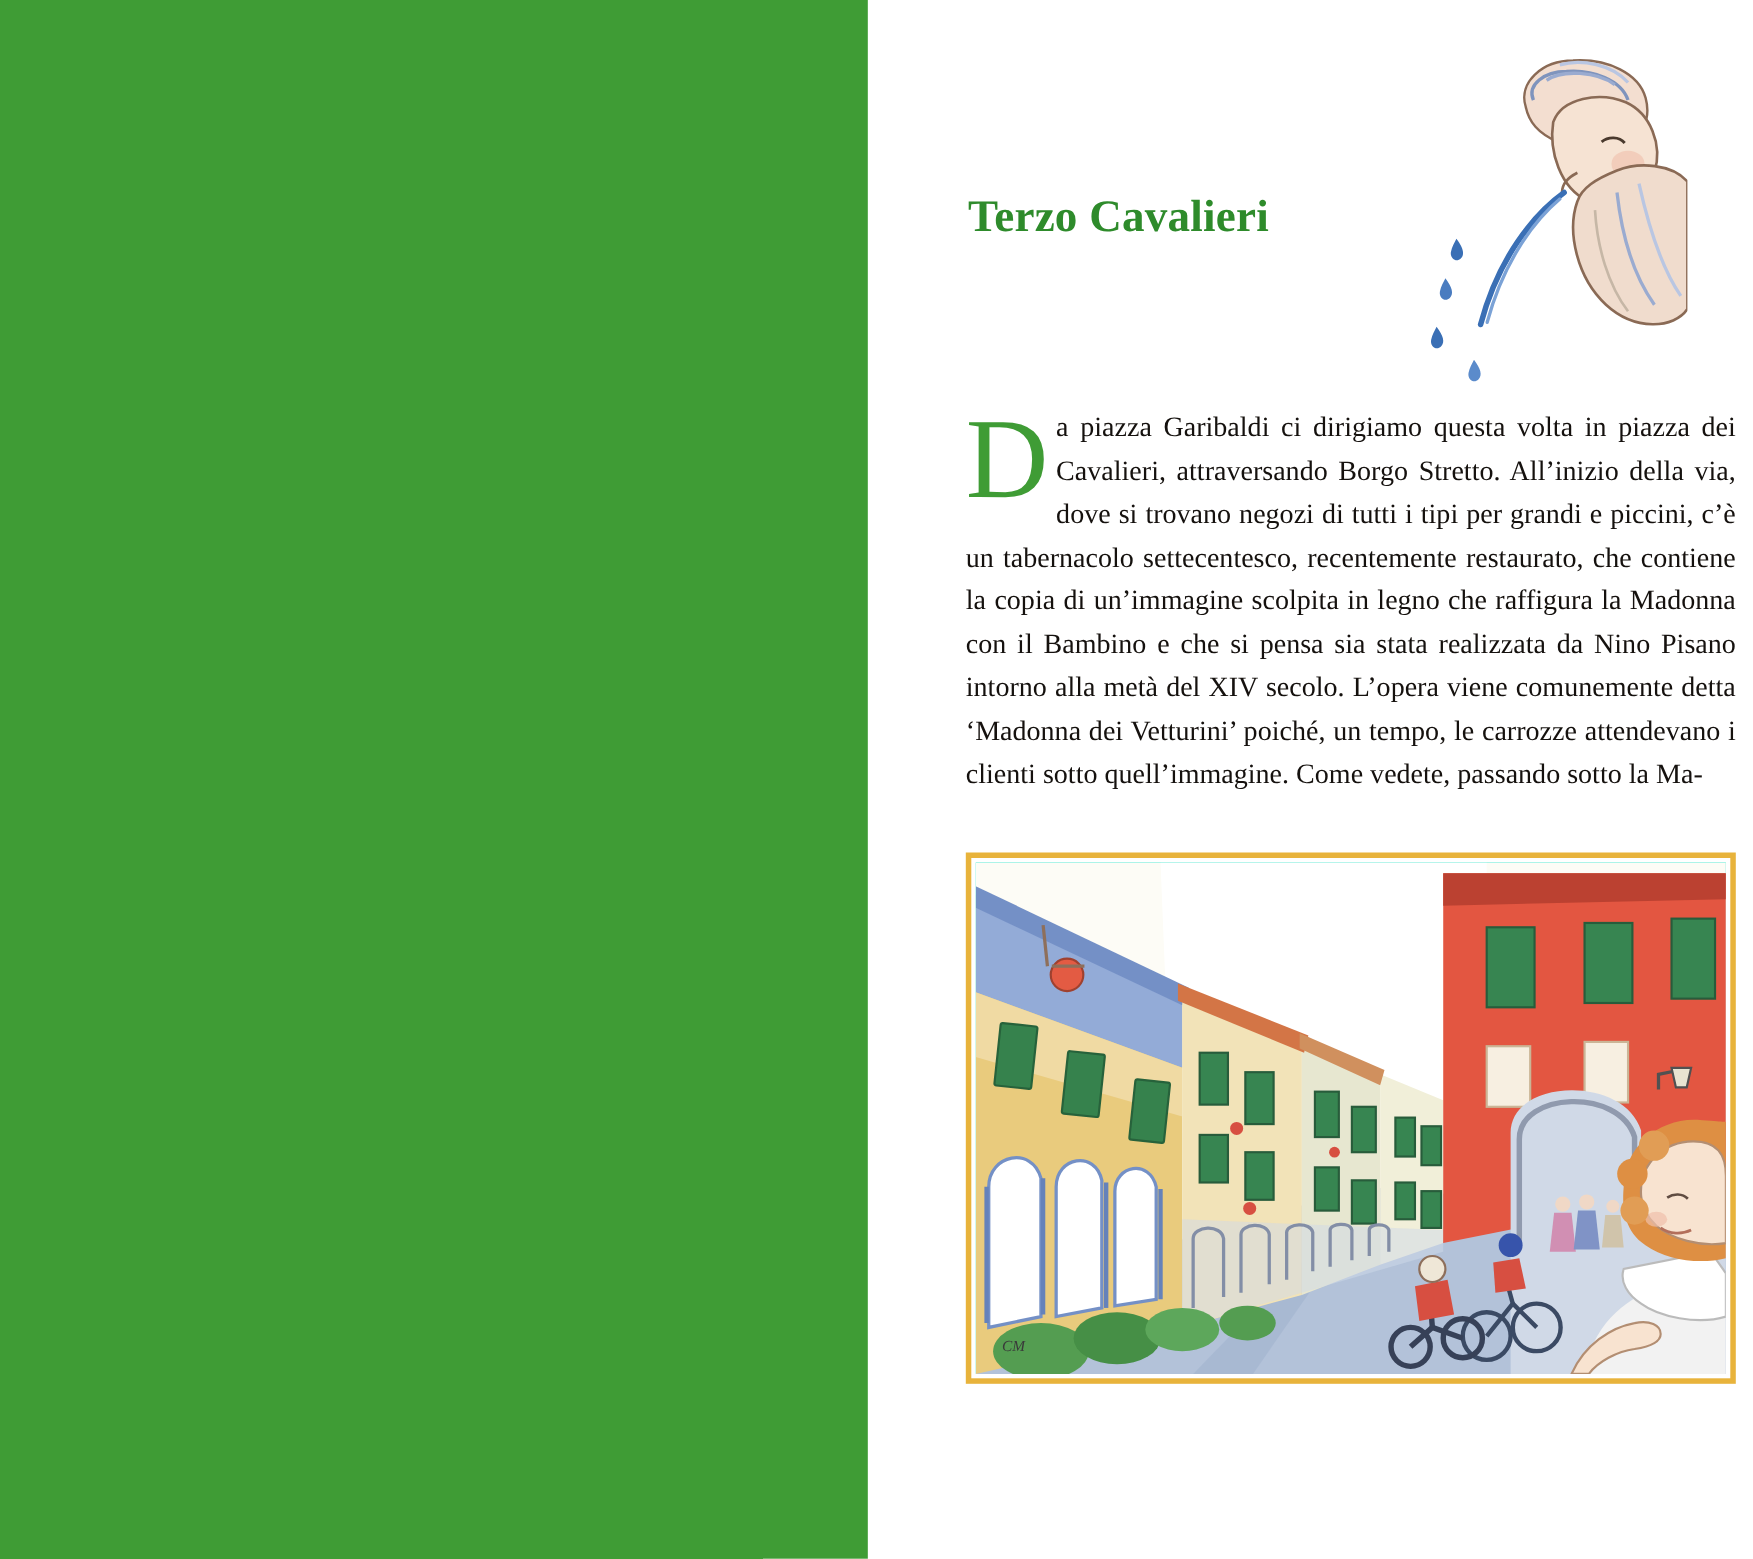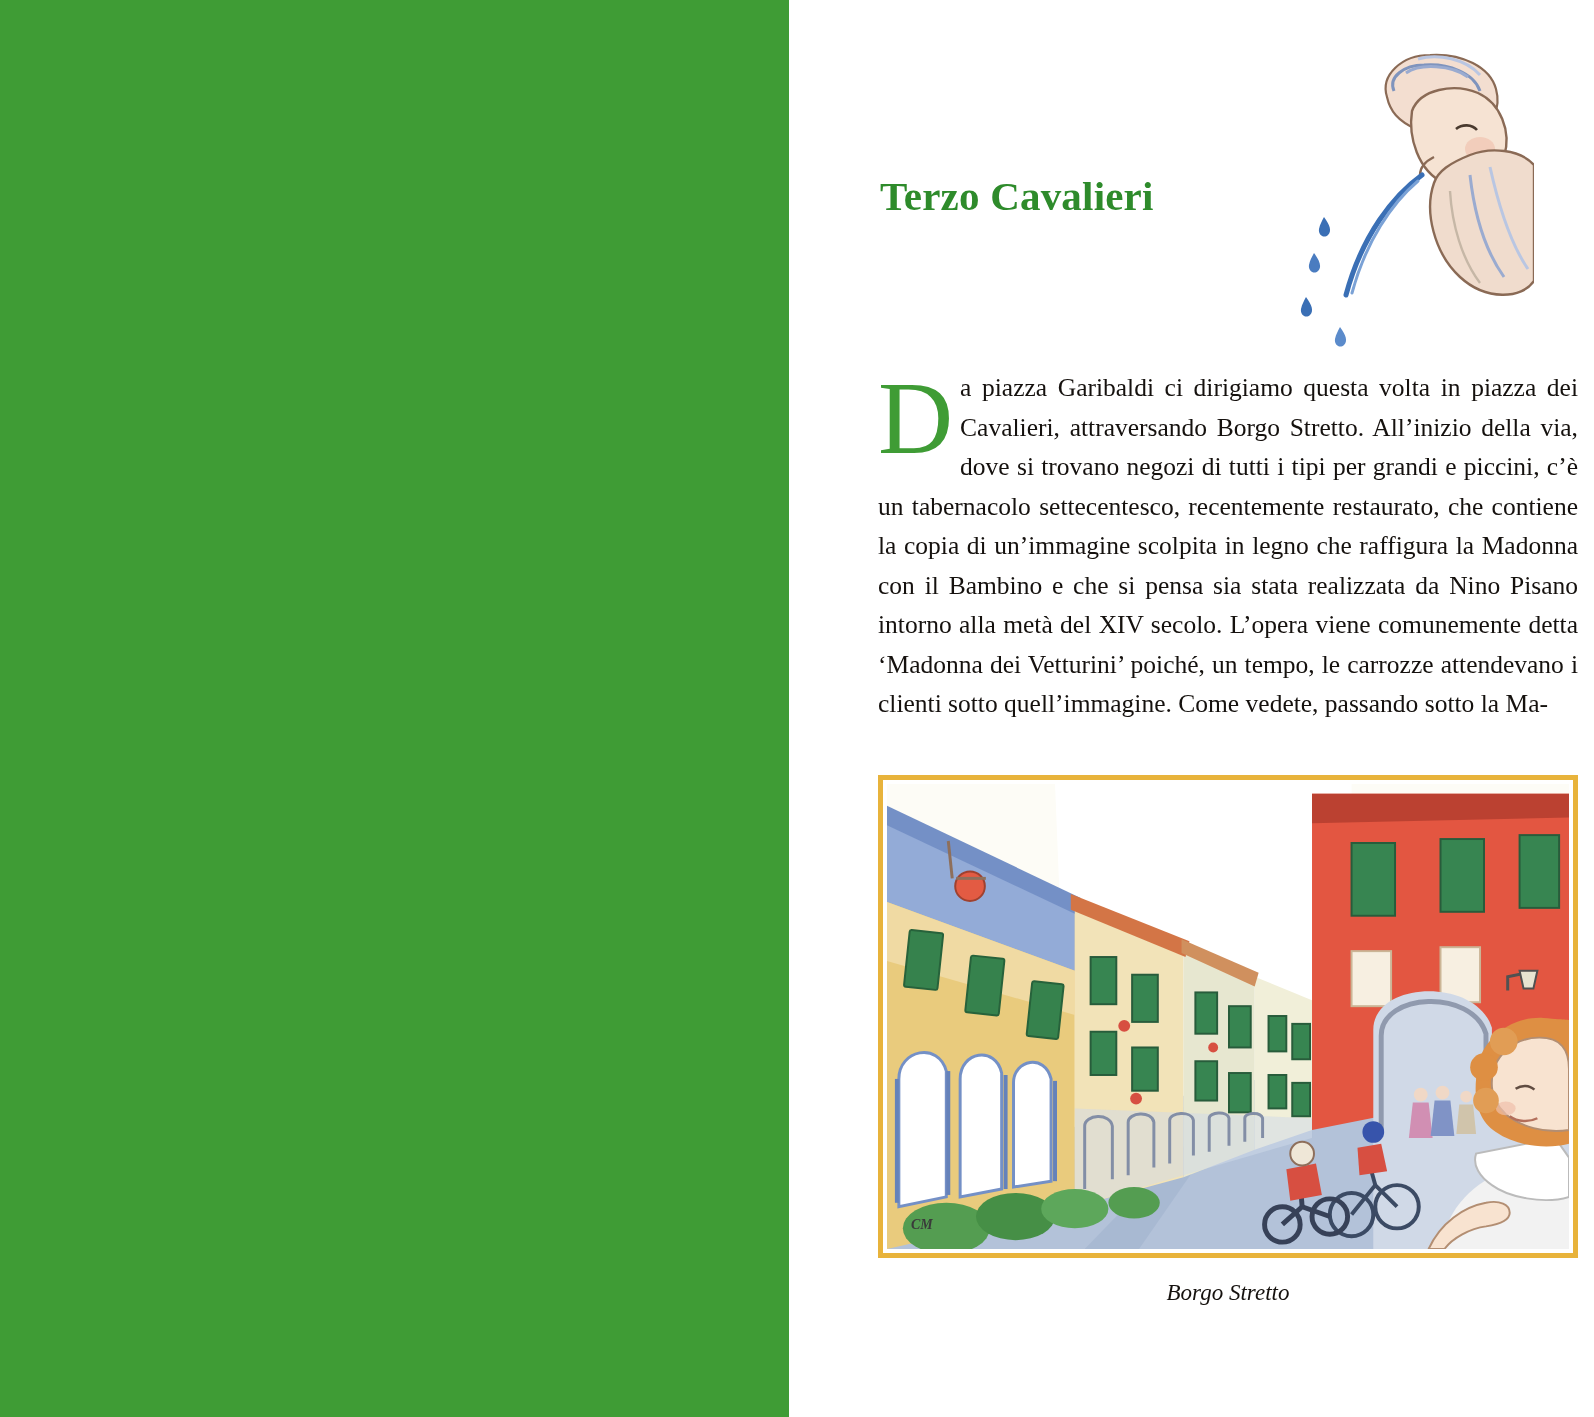--- a/index.html
+++ b/index.html
@@ -94,21 +94,20 @@
     background: #ffffff;
     border: 5px solid #e8b33b;
     box-sizing: border-box;
     overflow: hidden;
   }
   .illus-inner {
     position: absolute;
     inset: 4px;
     overflow: hidden;
     background: #5eead4;
-    font-weight: bold;
   }
   .caption {
     margin-top: 22px;
     width: 700px;
     text-align: center;
     font-family: "Liberation Serif", serif;
     font-style: italic;
     font-size: 23px;
     color: #15110e;
   }
@@ -313,17 +312,16 @@
               <circle cx="624" cy="262" r="14" fill="#e09a4f"></circle>
 
               <path d="M548 473 C560 446 584 430 606 426 C620 423 630 428 630 436 C630 444 618 448 606 450 C590 452 572 462 564 473 Z" fill="#f8e2cf" stroke="#b08a6d" stroke-width="2"></path>
             </g>
 
             <rect x="0" y="0" width="690" height="473" fill="#ffffff" opacity="0.04"></rect>
           </svg>
           <div class="sig">CM</div>
         </div>
       </div>
-      <div class="caption">Borgo Stretto</div>
     </div>
 
   </div>
 </div>
 
 </body></html>

